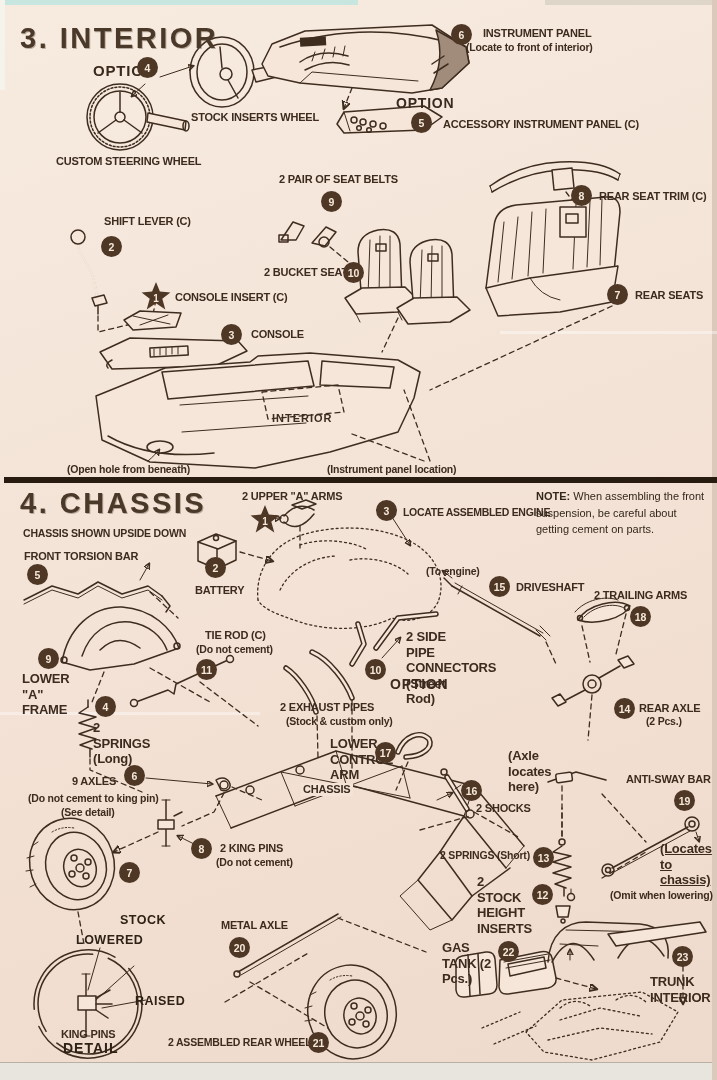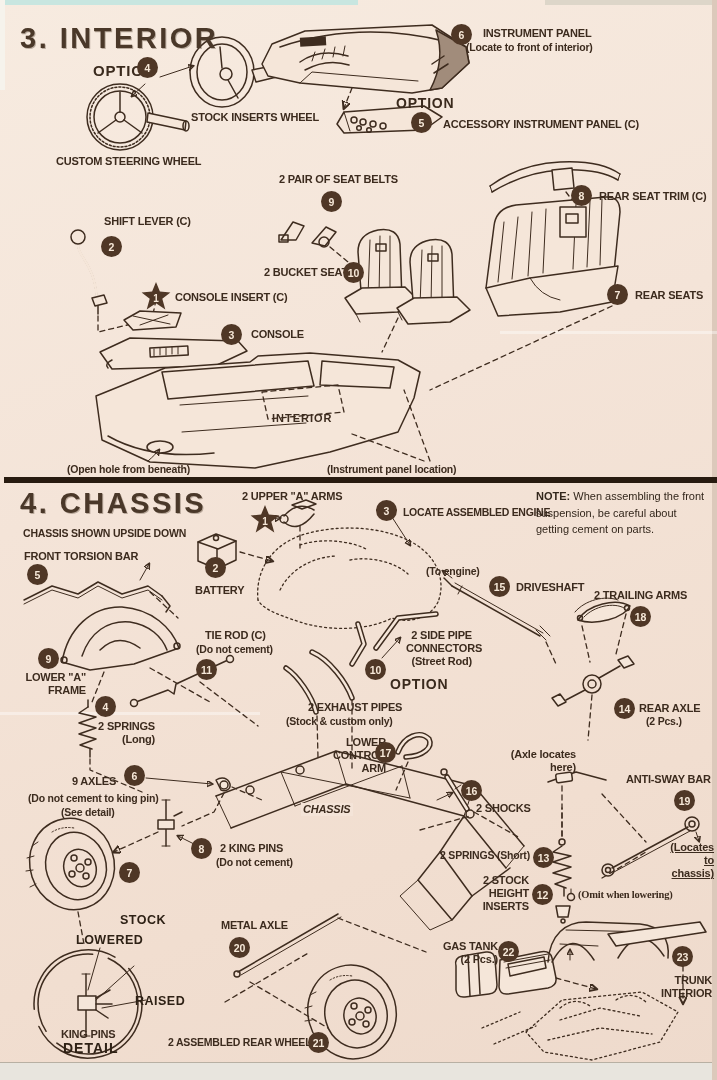--- a/index.html
+++ b/index.html
@@ -3,21 +3,21 @@
 <meta charset="utf-8">
 <style>
   html,body{margin:0;padding:0;}
   body{background:#d8d4c8;font-family:"Liberation Sans",sans-serif;}
   #page{position:relative;width:717px;height:1080px;overflow:hidden;
         background:linear-gradient(160deg,#f7ebe0 0%,#f4e4d8 40%,#f1ded0 75%,#eedacc 100%);}
   .edge{position:absolute;}
   .lbl{position:absolute;font:bold 11px "Liberation Sans",sans-serif;color:#3c2b1e;
        white-space:nowrap;letter-spacing:-0.2px;line-height:1.15;}
   .sub{font-size:10.5px;}
-  .wrap{white-space:normal;text-align:right;line-height:1.2;font-size:11px;}
+  .wrap{white-space:normal;text-align:left;line-height:1.2;font-size:13px;}
   .opt{font-size:14px;letter-spacing:0.8px;color:#3a2a1d;}
   .title{position:absolute;font:800 29px "Liberation Sans",sans-serif;letter-spacing:2.5px;
          color:#4a3829;text-shadow:1px 1px 0 rgba(74,56,41,.35);}
   .badge{position:absolute;width:21px;height:21px;border-radius:50%;background:#4f3726;
          color:#f6e8d8;display:flex;align-items:center;justify-content:center;
          font:bold 10.5px "Liberation Sans",sans-serif;}
   .star{position:absolute;width:30px;height:30px;background:#4f3726;color:#f6e8d8;
         clip-path:polygon(50% 0%,63% 32%,98% 35%,71% 56%,81% 92%,50% 71%,19% 92%,29% 56%,2% 35%,37% 32%);
         display:flex;align-items:center;justify-content:center;
         font:bold 10px "Liberation Sans",sans-serif;padding-top:3px;box-sizing:border-box;}
@@ -446,45 +446,45 @@
   <div class="badge" style="left:630px;top:606px;">18</div>
   <div class="lbl" style="left:205px;top:629px;">TIE ROD (C)</div>
   <div class="lbl sub" style="left:196px;top:643px;">(Do not cement)</div>
   <div class="badge" style="left:196px;top:659px;">11</div>
   <div class="lbl wrap" style="left:406px;top:629px;width:66px;">
     <div>2 SIDE PIPE CONNECTORS</div>
     <div>(Street Rod)</div>
   </div>
   <div class="badge" style="left:365px;top:659px;">10</div>
   <div class="lbl opt" style="left:390px;top:676px;">OPTION</div>
-  <div class="lbl" style="left:308px;top:701px;">2 EXHAUST PIPES</div>
+  <div class="lbl" style="left:280px;top:701px;">2 EXHAUST PIPES</div>
   <div class="lbl sub" style="left:286px;top:715px;">(Stock &amp; custom only)</div>
   <div class="badge" style="left:38px;top:648px;">9</div>
   <div class="lbl wrap" style="left:22px;top:671px;width:64px;">LOWER "A" FRAME</div>
   <div class="badge" style="left:95px;top:696px;">4</div>
   <div class="lbl wrap" style="left:93px;top:720px;width:62px;">2 SPRINGS (Long)</div>
   <div class="lbl" style="left:72px;top:775px;">9 AXLES</div>
   <div class="badge" style="left:124px;top:765px;">6</div>
   <div class="lbl sub" style="left:28px;top:792px;">(Do not cement to king pin)</div>
   <div class="lbl sub" style="left:61px;top:806px;">(See detail)</div>
   <div class="badge" style="left:191px;top:838px;">8</div>
   <div class="lbl" style="left:220px;top:842px;">2 KING PINS</div>
   <div class="lbl sub" style="left:216px;top:856px;">(Do not cement)</div>
   <div class="badge" style="left:119px;top:862px;">7</div>
   <div class="lbl wrap" style="left:330px;top:736px;width:56px;">LOWER CONTROL ARM</div>
   <div class="badge" style="left:375px;top:742px;">17</div>
-  <div class="lbl" style="left:301px;top:803px;background:#f4e4d8;padding:0 2px;font-style:italic;">CHASSIS</div>
+  <div class="lbl" style="left:301px;top:783px;background:#f4e4d8;padding:0 2px;">CHASSIS</div>
   <div class="lbl wrap" style="left:508px;top:748px;width:68px;">(Axle locates here)</div>
   <div class="badge" style="left:461px;top:780px;">16</div>
   <div class="lbl" style="left:476px;top:802px;">2 SHOCKS</div>
   <div class="lbl" style="left:440px;top:849px;font-size:10.5px;">2 SPRINGS (Short)</div>
   <div class="badge" style="left:533px;top:847px;">13</div>
   <div class="lbl wrap" style="left:477px;top:874px;width:52px;">2 STOCK HEIGHT INSERTS</div>
   <div class="badge" style="left:532px;top:884px;">12</div>
-  <div class="lbl sub" style="left:578px;top:889px;font-family:Liberation Serif, serif;">(Omit when lowering)</div>
+  <div class="lbl sub" style="left:610px;top:889px;">(Omit when lowering)</div>
   <div class="badge" style="left:614px;top:698px;">14</div>
   <div class="lbl" style="left:639px;top:702px;">REAR AXLE</div>
   <div class="lbl sub" style="left:646px;top:715px;">(2 Pcs.)</div>
   <div class="lbl" style="left:626px;top:773px;">ANTI-SWAY BAR</div>
   <div class="badge" style="left:674px;top:790px;">19</div>
   <div class="lbl wrap" style="left:660px;top:841px;width:54px;text-decoration:underline;">(Locates to chassis)</div>
   <div class="lbl" style="left:221px;top:919px;">METAL AXLE</div>
   <div class="badge" style="left:229px;top:937px;">20</div>
   <div class="lbl wrap" style="left:442px;top:940px;width:56px;">GAS TANK (2 Pcs.)</div>
   <div class="badge" style="left:498px;top:941px;">22</div>

